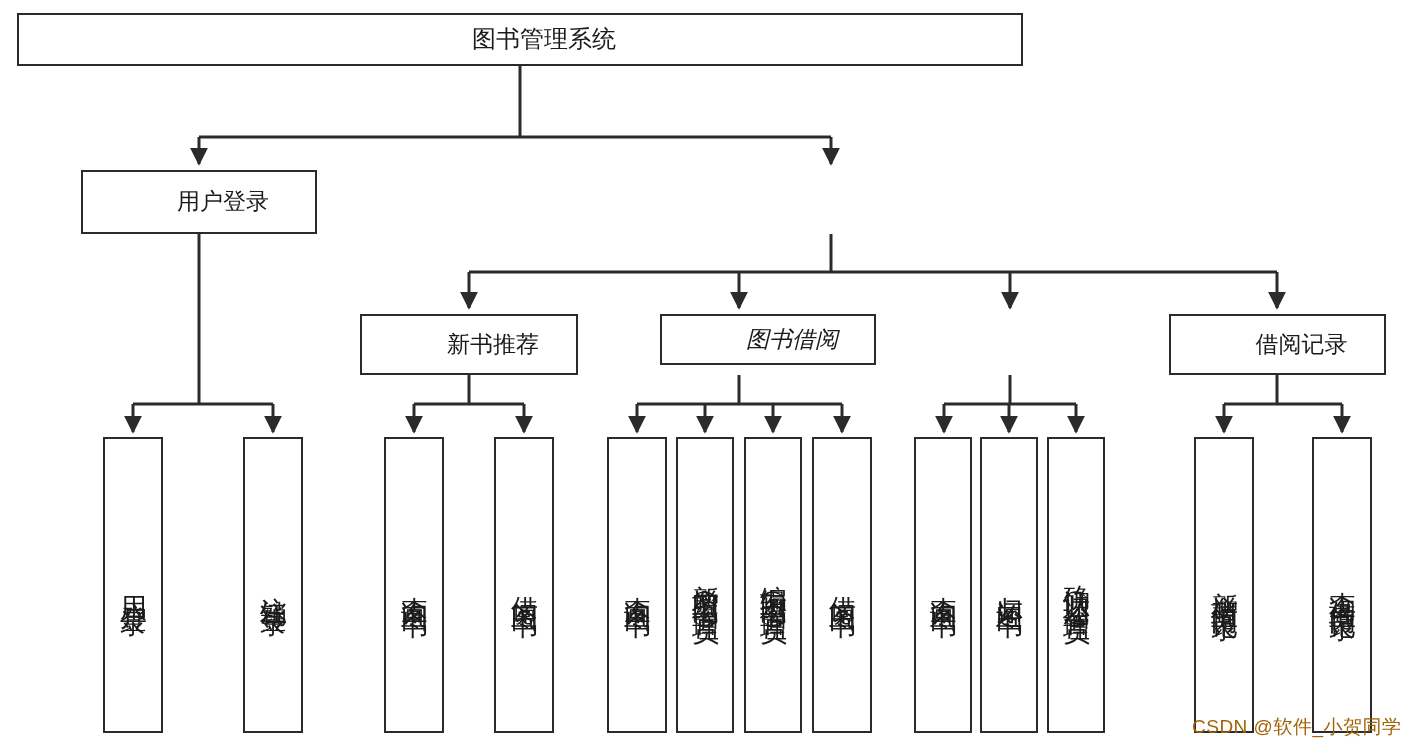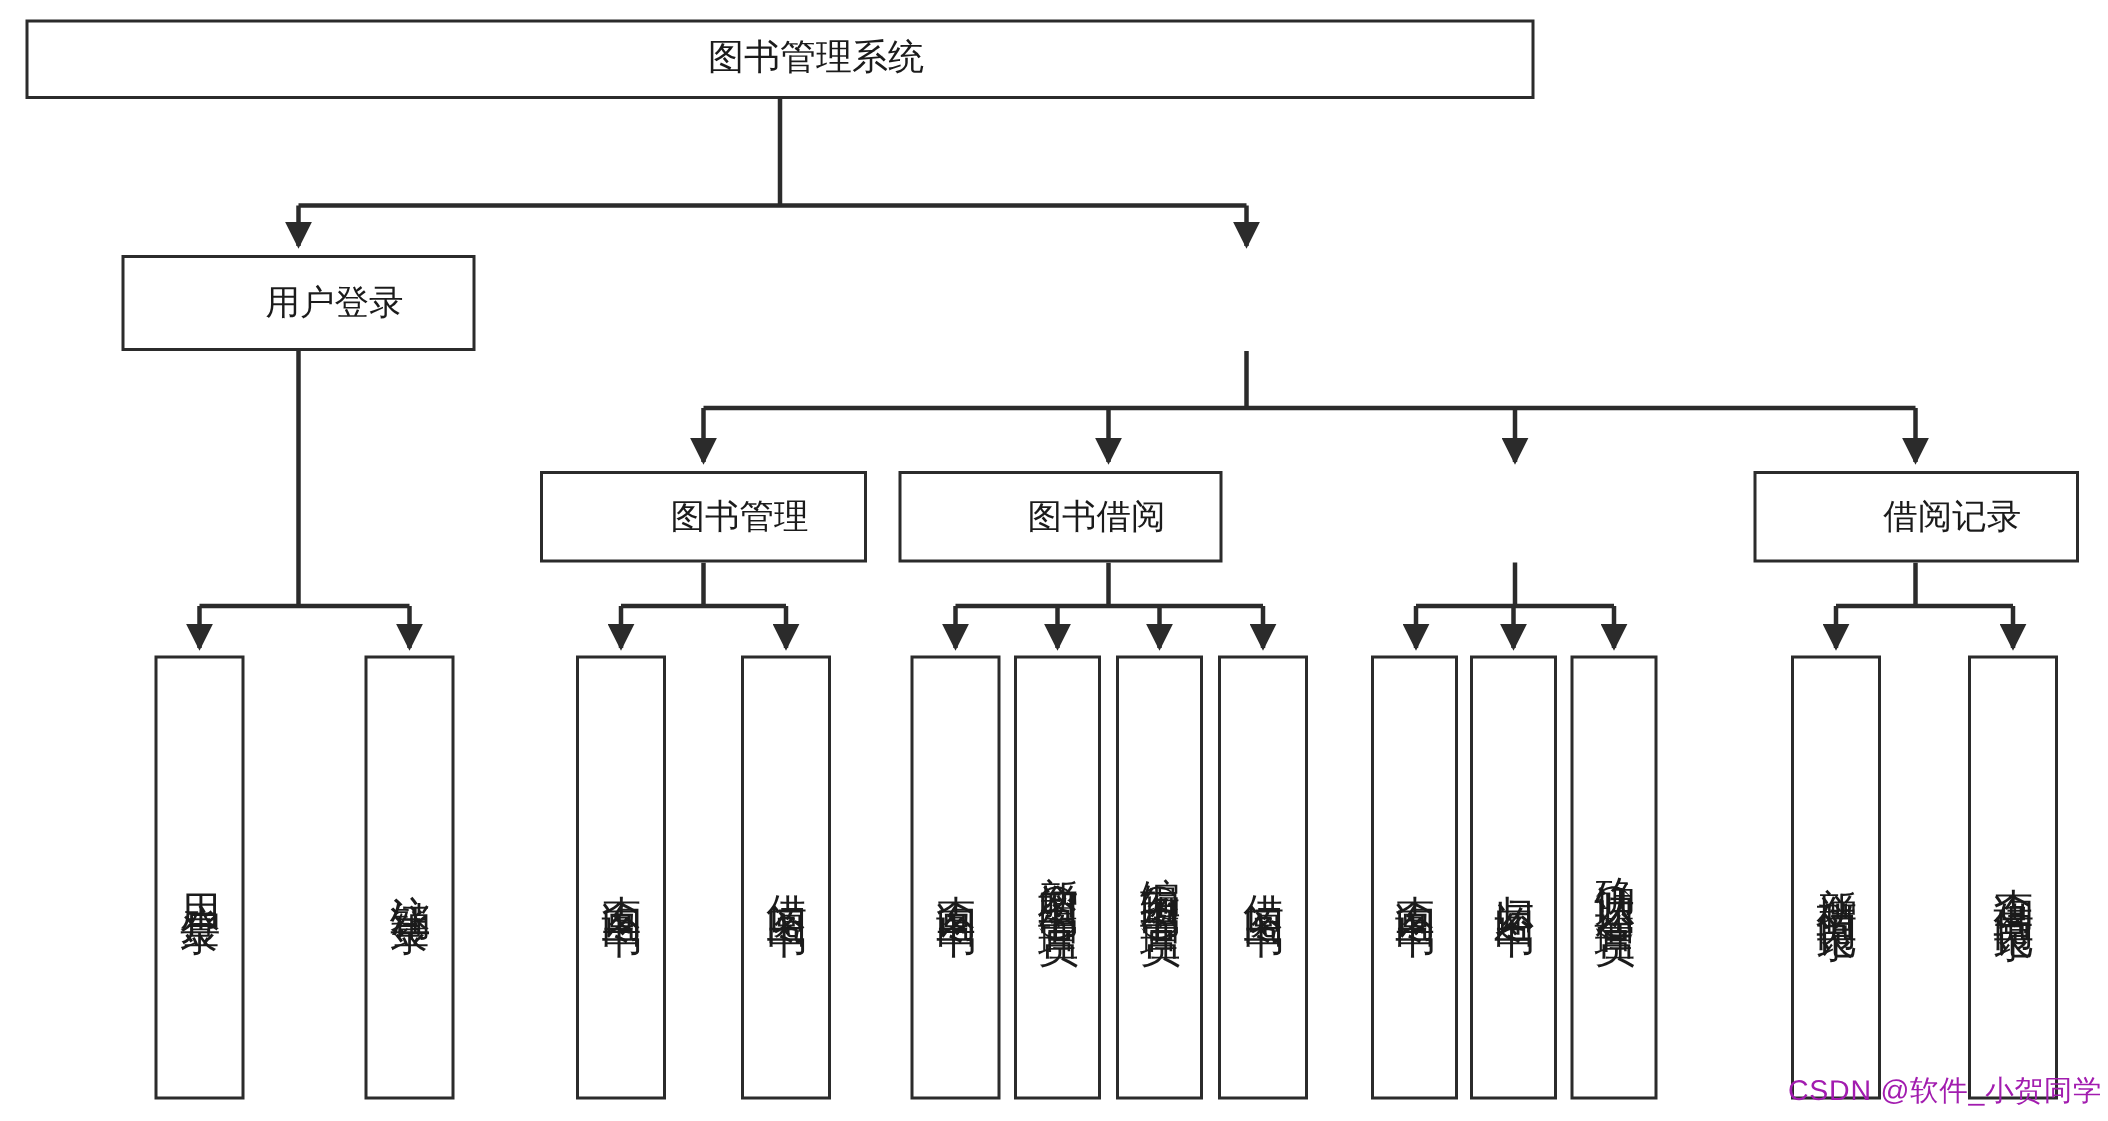--- a/index.html
+++ b/index.html
@@ -54,21 +54,21 @@
     writing-mode:vertical-rl;
     text-orientation:upright;
     font-size:27px;
     letter-spacing:5px;
     line-height:1;
     white-space:nowrap;
   }
   .watermark{
     position:absolute;
     font-size:19px;
-    color:#a21caf;
+    color:#a16207;
     white-space:nowrap;
     letter-spacing:0.5px;
     z-index:5;
   }
 </style>
 </head>
 <body>
 
 <div id="canvas">
 
@@ -124,23 +124,23 @@
 
   <div class="node horiz root" style="left:17px;top:13px;width:1006px;height:53px;">
     <span class="lbl">图书管理系统</span>
   </div>
 
   <div class="node horiz" style="left:81px;top:170px;width:236px;height:64px;">
     <span class="lbl">用户登录</span>
   </div>
 
   <div class="node horiz" style="left:360px;top:314px;width:218px;height:61px;">
-    <span class="lbl">图书管理</span>
+    <span class="lbl">新书推荐</span>
   </div>
-  <div class="node horiz" style="left:599px;top:314px;width:216px;height:61px;">
+  <div class="node horiz" style="left:660px;top:314px;width:216px;height:51px;font-style:italic;">
     <span class="lbl">图书借阅</span>
   </div>
   <div class="node horiz" style="left:1169px;top:314px;width:217px;height:61px;">
     <span class="lbl">借阅记录</span>
   </div>
 
   <div class="node vert" style="left:103px;top:437px;width:60px;height:296px;">
     <span class="lbl">用户登录</span>
   </div>
   <div class="node vert" style="left:243px;top:437px;width:60px;height:296px;">

